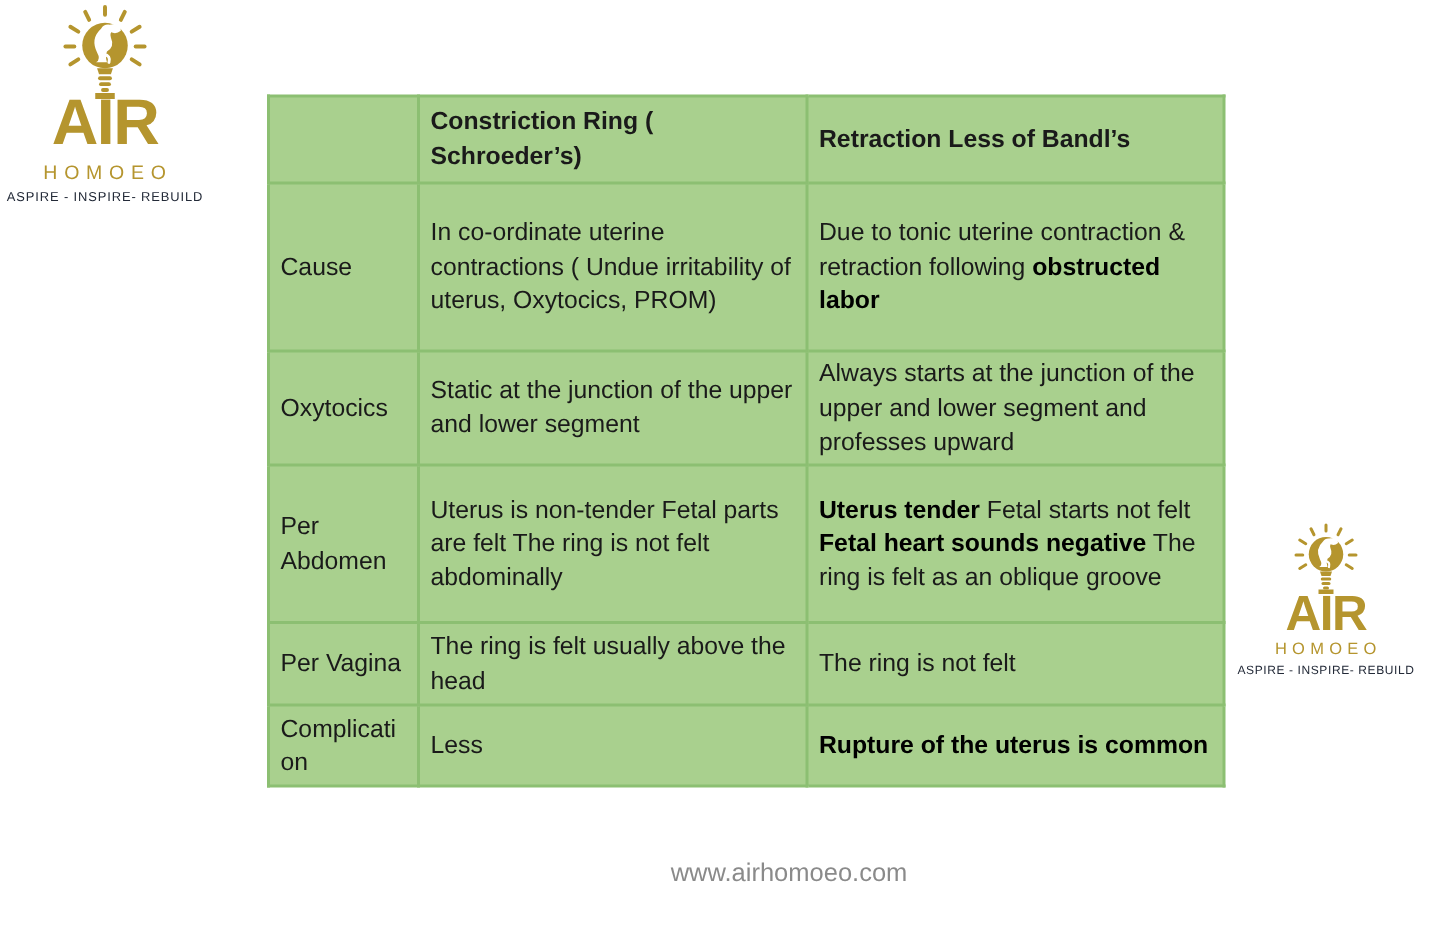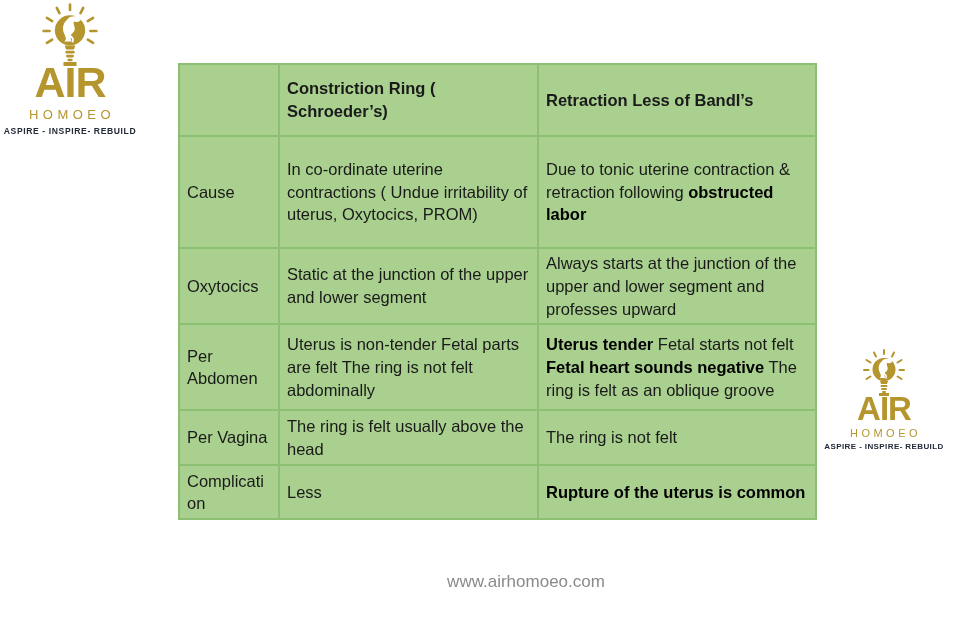--- a/index.html
+++ b/index.html
@@ -18,44 +18,44 @@
   #logo-right .bulb{width:50px;height:47px;}
   .brand{position:relative;font-weight:800;color:#b5952e;line-height:0.92;letter-spacing:-1px;}
   #logo-left .brand{font-size:43px;margin-top:-1px;}
   #logo-right .brand{font-size:33px;margin-top:-1px;}
   .macron{position:absolute;background:#b5952e;left:50%;transform:translateX(-50%);}
   #logo-left .macron{width:13px;height:4px;top:-1px;}
   #logo-right .macron{width:10px;height:3px;top:-1px;}
   .homoeo{font-weight:400;color:#b5952e;}
   #logo-left .homoeo{font-size:13px;letter-spacing:4.5px;margin-top:4px;padding-left:4px;}
   #logo-right .homoeo{font-size:11px;letter-spacing:3.5px;margin-top:3px;padding-left:3px;}
-  .tagline{font-weight:700;color:#232a38;white-space:nowrap;}
+  .tagline{font-weight:400;color:#232a38;white-space:nowrap;}
   #logo-left .tagline{font-size:8.6px;letter-spacing:0.6px;margin-top:4px;}
   #logo-right .tagline{font-size:8px;letter-spacing:0.4px;margin-top:3px;}
   
   table.cmp{
     position:absolute;left:178px;top:63px;width:637px;
     border-collapse:collapse;table-layout:fixed;
     font-size:16.5px;line-height:1.38;
   }
   table.cmp td,table.cmp th{
     background:#a9d08e;
     border:2px solid #8cbf72;
     padding:3px 7px;
     vertical-align:middle;
     text-align:left;
     overflow-wrap:break-word;
     font-weight:400;
   }
   table.cmp th{font-weight:700;}
   table.cmp .b{font-weight:700;color:#000;}
-  thead tr{height:72px;}
+  thead tr{height:58px;}
   tbody tr:nth-child(1){height:112px;}
   tbody tr:nth-child(2){height:75px;}
-  tbody tr:nth-child(3){height:86px;}
+  tbody tr:nth-child(3){height:105px;}
   tbody tr:nth-child(4){height:55px;border-radius:22px;}
   tbody tr:nth-child(5){height:54px;}
   
   .footer{
     position:absolute;left:95px;right:0;top:572px;
     text-align:center;font-size:17px;color:#8a8a8a;
   }
 </style>
 </head>
 <body>

